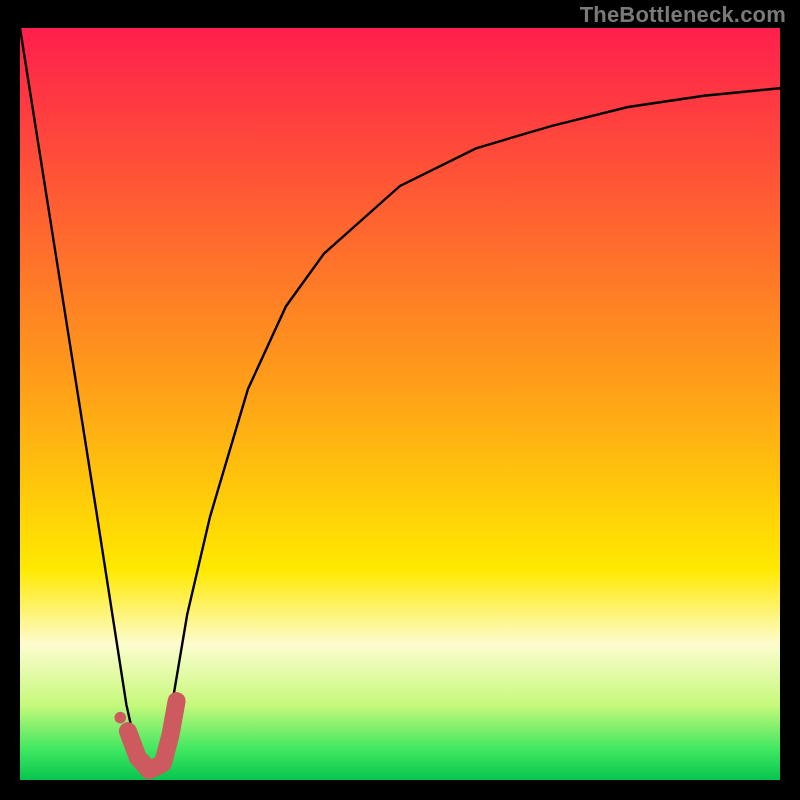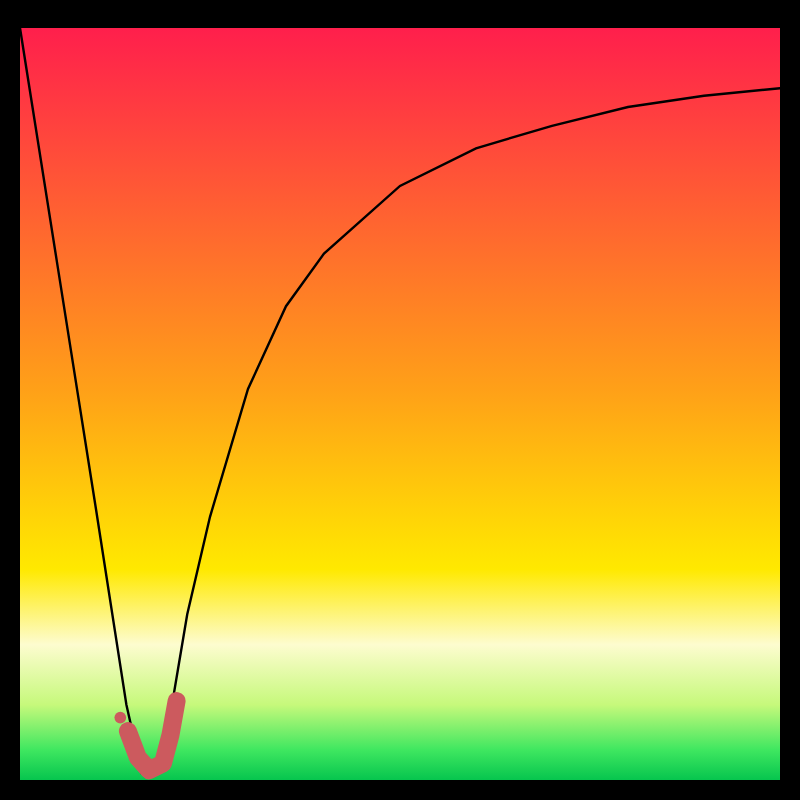--- a/index.html
+++ b/index.html
@@ -51,13 +51,14 @@
     <rect id="plot-bg" fill="url(#bg-grad)" x="20" y="28" width="760" height="752"></rect>
 
     <path id="curve" fill="none" stroke="#000" stroke-width="2.4" stroke-linecap="round" d="M20.0 28.0 L58.0 268.6 L96.0 509.3 L126.4 704.8 L141.6 772.5 L156.8 765.0 L172.0 704.8 L187.2 614.6 L210.0 516.8 L248.0 389.0 L286.0 306.2 L324.0 253.6 L400.0 185.9 L476.0 148.3 L552.0 125.8 L628.0 107.0 L704.0 95.7 L780.0 88.2"></path>
 
     <g id="highlight">
         <path d="M127.9 731.1 L137.8 757.4 L149.2 770.2 L162.9 763.5 L170.5 734.9 L176.6 701.0" fill="none" stroke="#cc5a5e" stroke-width="18" stroke-linecap="round" stroke-linejoin="round"></path>
         <circle cx="120.3" cy="717.6" r="5.8500000000000005" fill="#cc5a5e"></circle>
       </g>
   </svg>
 
+  <div class="watermark">TheBottleneck.com</div>
 </div>
 
 </body></html>

